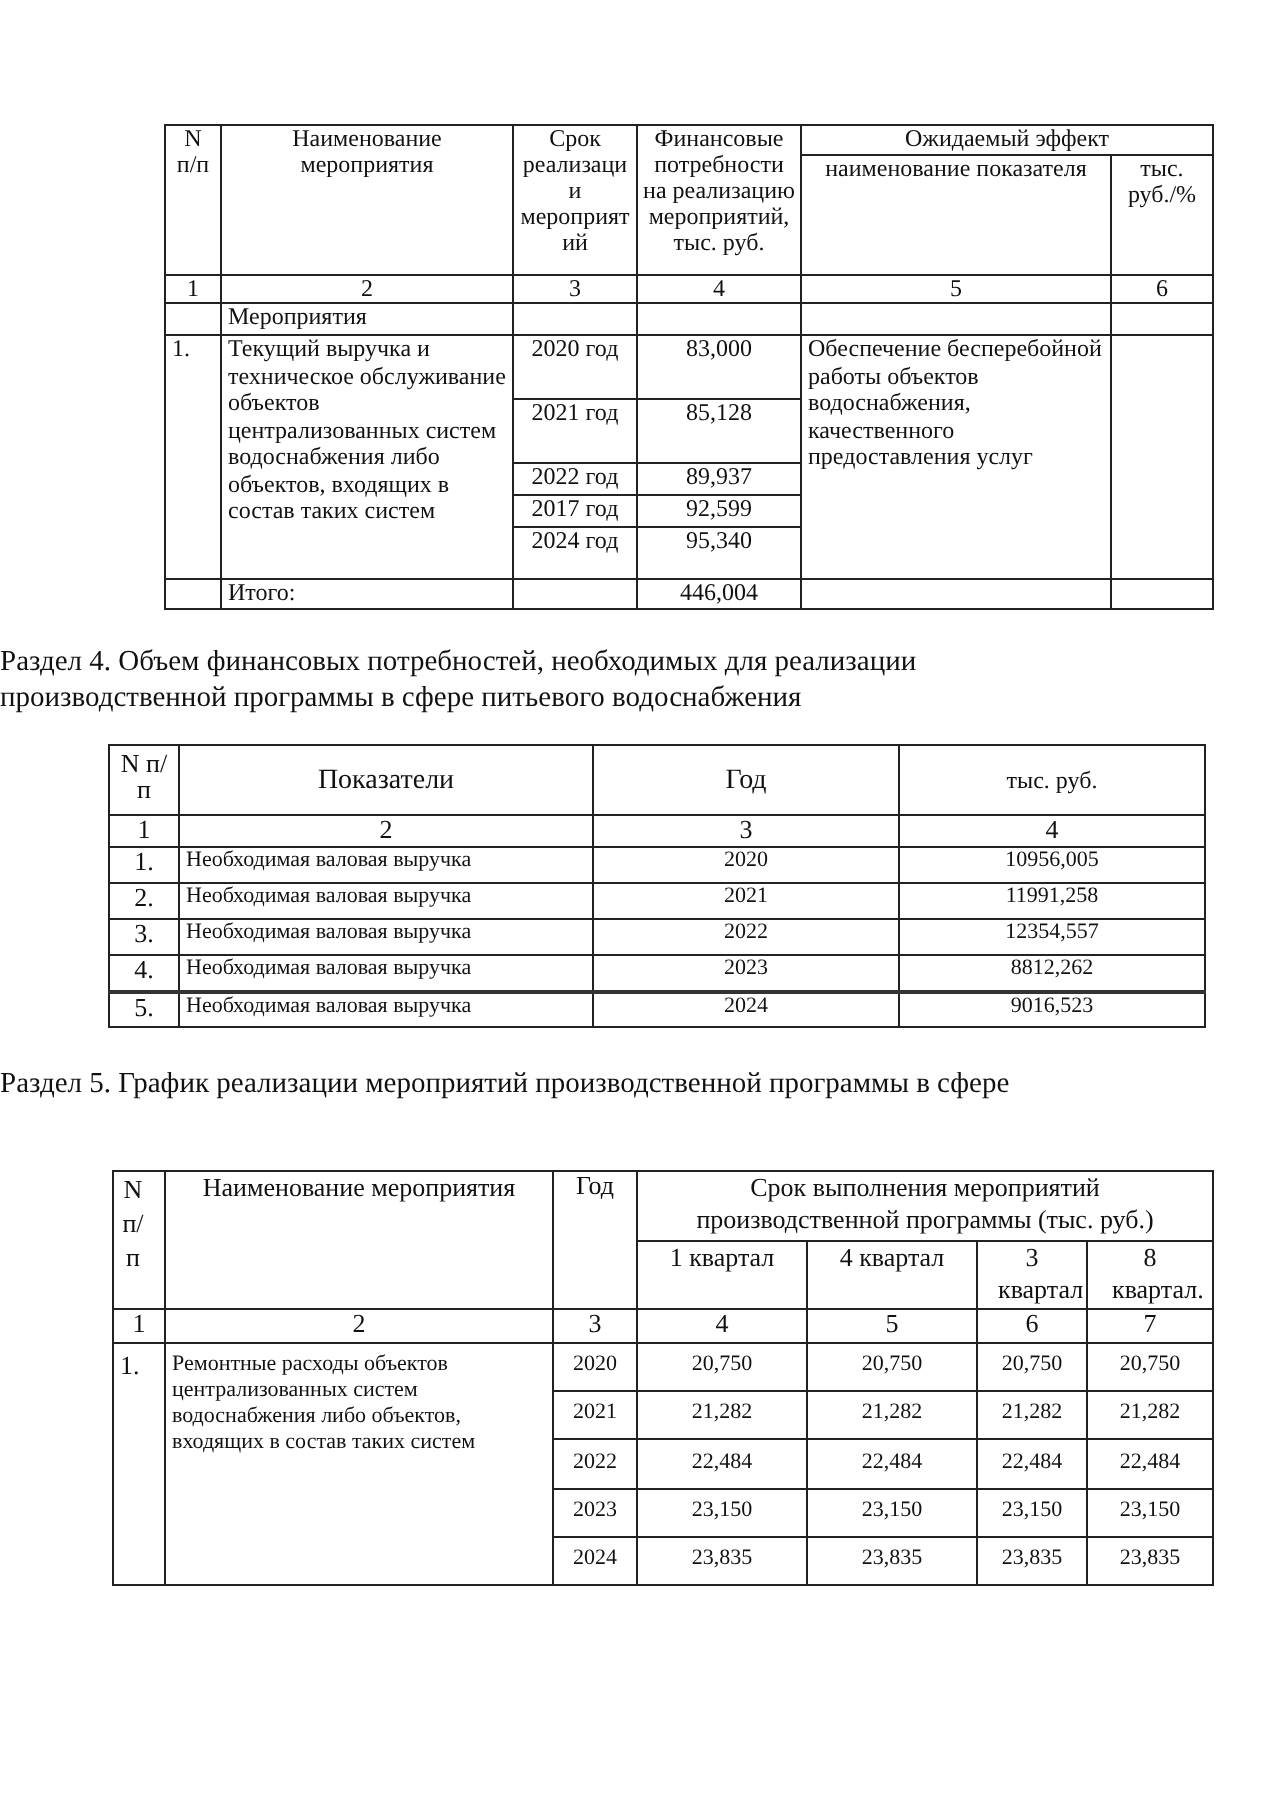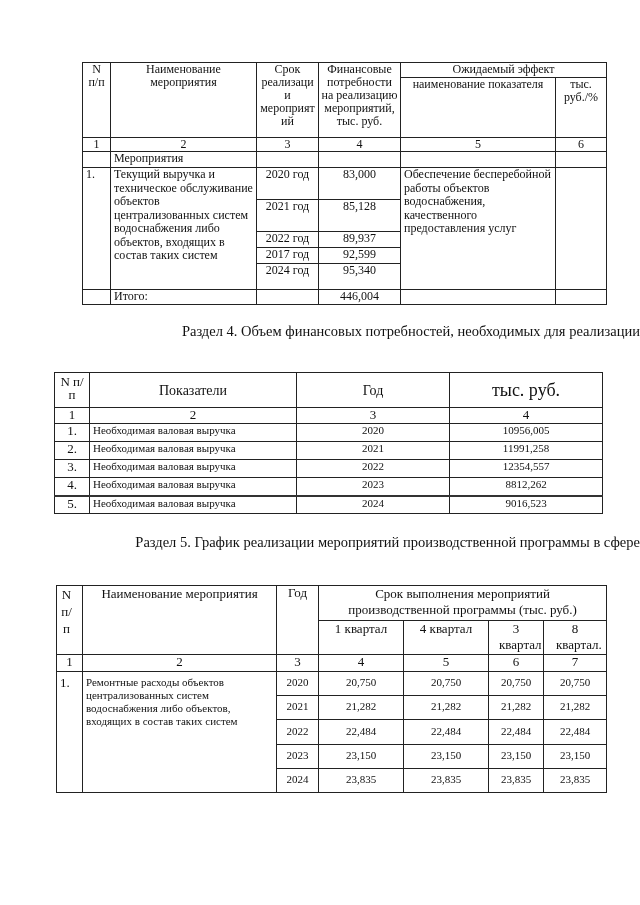--- a/index.html
+++ b/index.html
@@ -2,21 +2,21 @@
 <html><head>
 <meta charset="utf-8">
 <style>
   html, body { margin:0; padding:0; background:#ffffff; }
   body { width:640px; height:905px; position:relative; overflow:hidden;
          font-family:"Liberation Serif", "DejaVu Serif", serif; color:#111; }
   table { position:absolute; border-collapse:collapse; table-layout:fixed; }
   td { border:1px solid #222; padding:0 3px; vertical-align:top; line-height:13px; font-size:12px; }
   .c { text-align:center; }
   .sm { font-size:11px; }
-  .title { position:absolute; left:0; width:640px; text-align:right; font-size:14.5px; line-height:18px; }
+  .title { position:absolute; left:0; width:640px; text-align:left; font-size:14.5px; line-height:18px; }
   .thick { border-bottom:2px solid #333; }
 </style>
 </head>
 <body>
 
 <table style="left:82px; top:62px; width:524px;">
   <colgroup>
     <col style="width:28px">
       <col style="width:146px">
       <col style="width:62px">
@@ -82,35 +82,36 @@
     <td></td>
     <td class="c">446,004</td>
     <td></td>
         <td></td>
   </tr>
 </tbody>
   </table>
 
 <div class="title" style="top:322px;">
   <div>Раздел 4. Объем финансовых потребностей, необходимых для реализации</div>
+  <div>производственной программы в сфере питьевого водоснабжения</div>
 </div>
 
 <table style="left:54px; top:372px; width:548px;">
   <colgroup>
     <col style="width:35px">
       <col style="width:207px">
       <col style="width:153px">
       <col style="width:153px">
   </colgroup>
   <tbody>
       <tr style="height:35px">
     <td class="c" style="font-size:13px; padding-top:2px">N п/п</td>
     <td class="c" style="vertical-align:middle; font-size:14px">Показатели</td>
     <td class="c" style="vertical-align:middle; font-size:14px">Год</td>
-    <td class="c" style="vertical-align:middle; font-size:18px">тыс. руб.</td>
+    <td class="c" style="vertical-align:middle; font-size:12px">тыс. руб.</td>
   </tr>
   <tr style="height:16px">
     <td class="c" style="font-size:13px">1</td>
     <td class="c" style="font-size:13px">2</td>
     <td class="c" style="font-size:13px">3</td>
     <td class="c" style="font-size:13px">4</td>
   </tr>
   <tr style="height:18px">
     <td class="c" style="font-size:13px">1.</td>
     <td class="sm">Необходимая валовая выручка</td>

